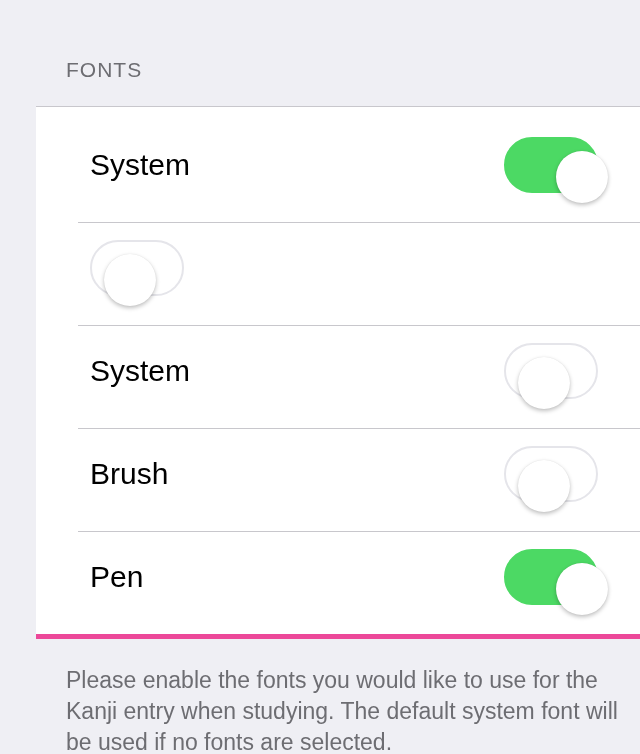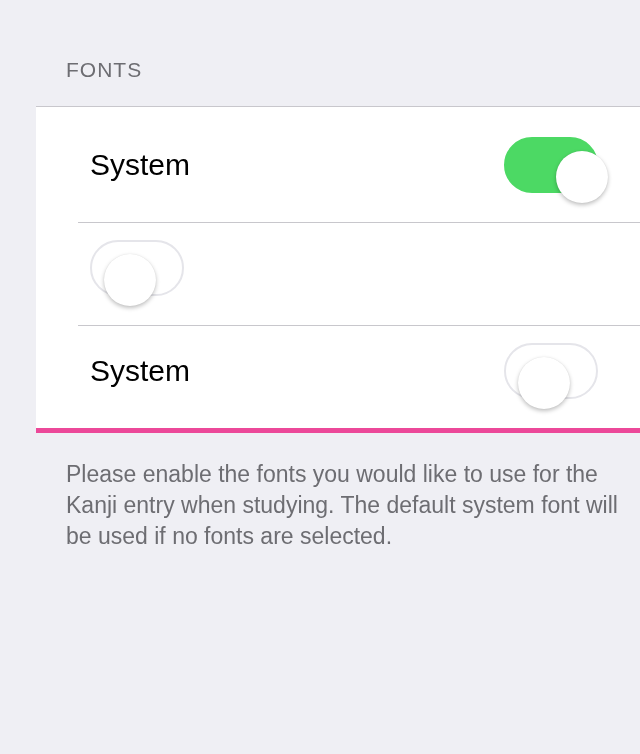--- a/index.html
+++ b/index.html
@@ -108,18 +108,30 @@
     </div>
   </div>
 
   <div class="row">
     <span class="row-label">System</span>
     <div class="switch off">
       <div class="knob"></div>
     </div>
   </div>
 
+  <div class="row">
+    <span class="row-label">Brush</span>
+    <div class="switch off">
+      <div class="knob"></div>
+    </div>
+  </div>
 
 
+  <div class="row">
+    <span class="row-label">Pen</span>
+    <div class="switch on">
+      <div class="knob"></div>
+    </div>
+  </div>
 
 </div>
 
 <div class="footer-text">Please enable the fonts you would like to use for the Kanji entry when studying.  The default system font will be used if no fonts are selected.</div>
 
 </body></html>

